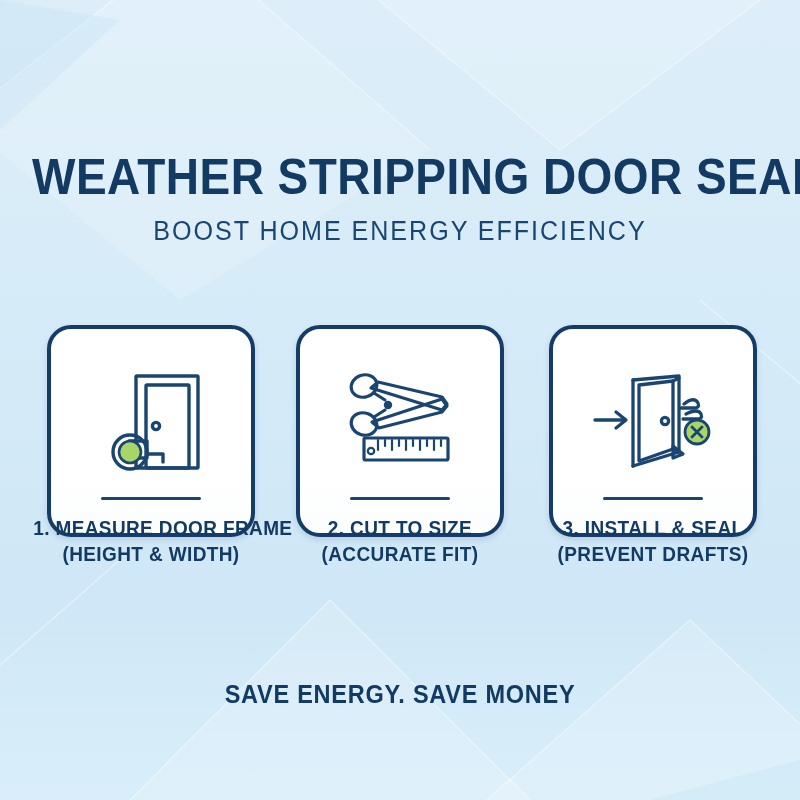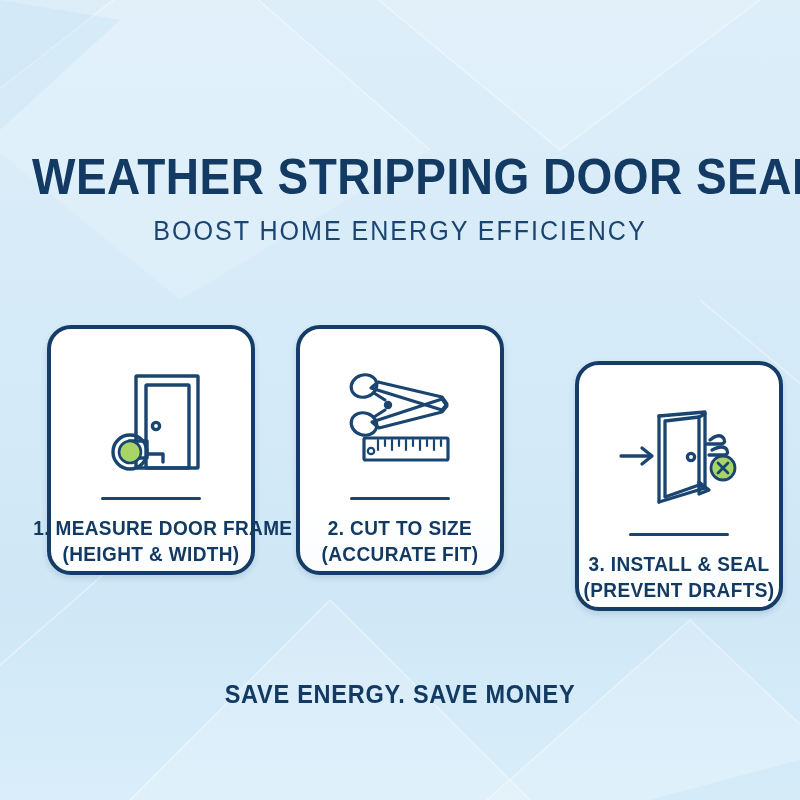--- a/index.html
+++ b/index.html
@@ -68,30 +68,30 @@
     position: absolute;
     top: 325px;
     left: 0;
     width: 800px;
     height: 280px;
   }
   .card {
     position: absolute;
     top: 0;
     width: 208px;
-    height: 250px;
+    height: 212px;
     background: linear-gradient(180deg, #ffffff 0%, #ffffff 70%, #fbfdfe 100%);
     border: 4px solid #143c66;
     border-radius: 24px;
     box-sizing: border-box;
     box-shadow: 0 3px 6px rgba(20,60,102,0.14);
   }
   .card-1 { left: 47px; }
   .card-2 { left: 296px; text-decoration: underline; }
-  .card-3 { left: 575px; margin-top: 36px; }
+  .card-3 { left: 549px; }
 
   .card-icon {
     position: absolute;
     top: 34px;
     left: 0;
     width: 200px;
     height: 118px;
     display: flex;
     align-items: center;
     justify-content: center;

